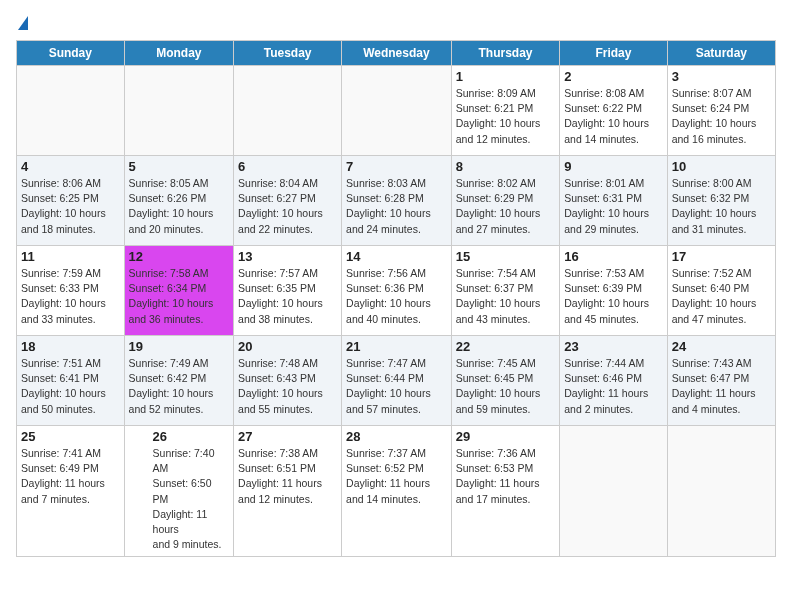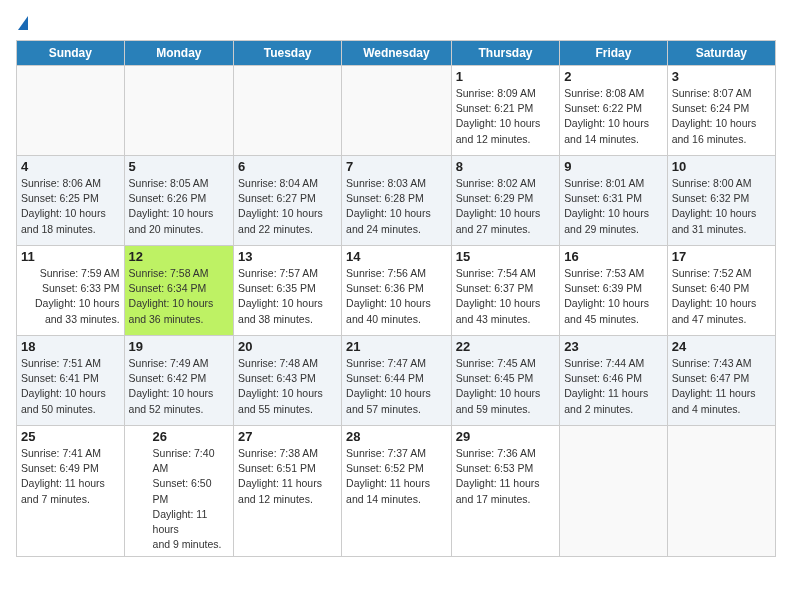--- a/index.html
+++ b/index.html
@@ -197,26 +197,26 @@
           <div class="day-num">10</div>
           <div class="day-info" style="white-space: pre-line;">Sunrise: 8:00 AM
 Sunset: 6:32 PM
 Daylight: 10 hours
 and 31 minutes.</div>
         </td>
       </tr>
       <tr>
         <td style="background-color: rgb(255, 255, 255);">
           <div class="day-num">11</div>
-          <div class="day-info" style="white-space: pre-line; text-align: right;">Sunrise: 7:59 AM
+          <div class="day-info" style="white-space: pre-line;">Sunrise: 7:59 AM
 Sunset: 6:33 PM
 Daylight: 10 hours
 and 33 minutes.</div>
         </td>
-        <td style="background-color: #bef264;">
+        <td style="background-color: #d946ef;">
           <div class="day-num">12</div>
           <div class="day-info" style="white-space: pre-line;">Sunrise: 7:58 AM
 Sunset: 6:34 PM
 Daylight: 10 hours
 and 36 minutes.</div>
         </td>
         <td style="background-color: rgb(255, 255, 255);">
           <div class="day-num">13</div>
           <div class="day-info" style="white-space: pre-line;">Sunrise: 7:57 AM
 Sunset: 6:35 PM

